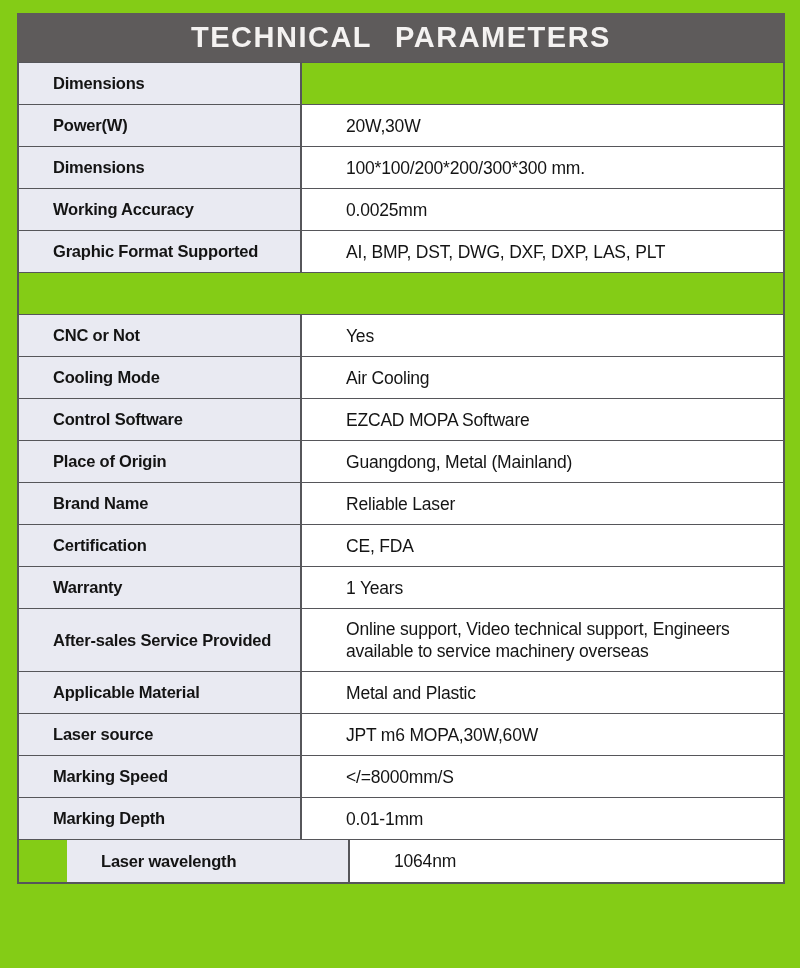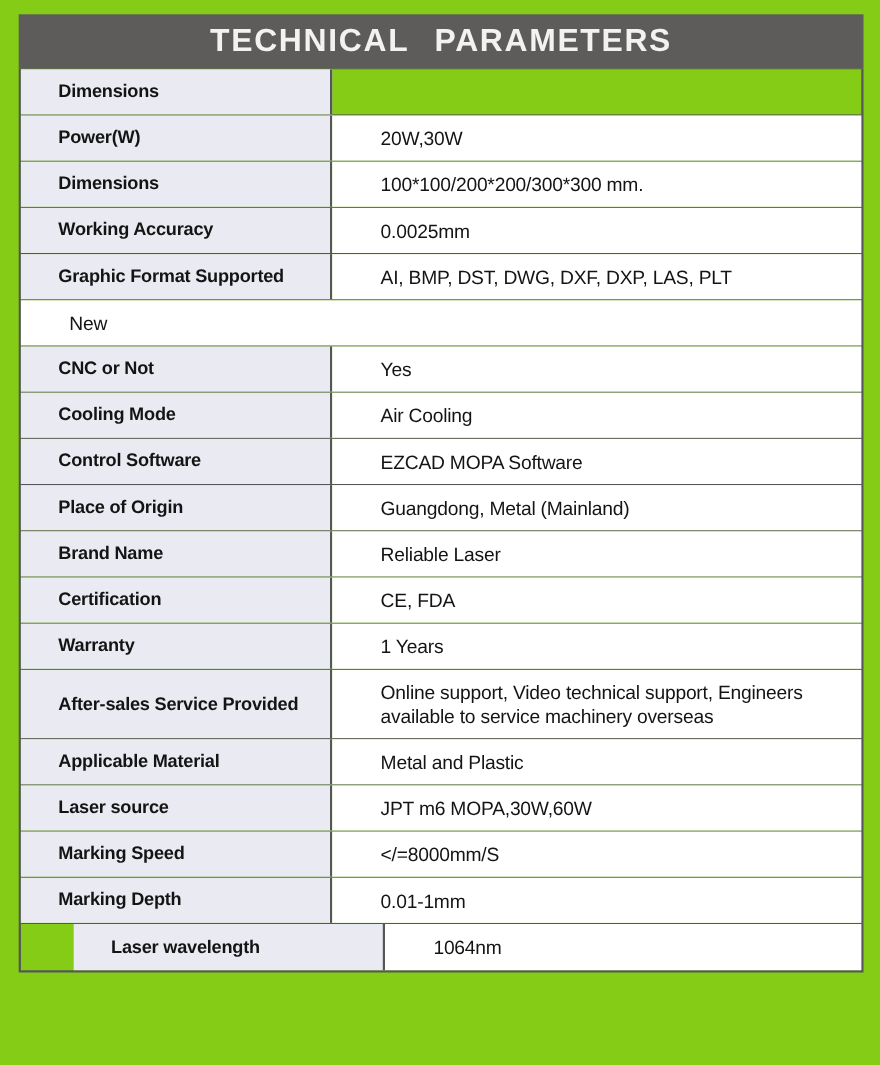--- a/index.html
+++ b/index.html
@@ -107,21 +107,20 @@
       </div>
       <div class="row">
         <div class="cell-label">Working Accuracy</div>
         <div class="cell-value">0.0025mm</div>
       </div>
       <div class="row">
         <div class="cell-label">Graphic Format Supported</div>
         <div class="cell-value">AI, BMP, DST, DWG, DXF, DXP, LAS, PLT</div>
       </div>
       <div class="row">
-        <div class="cell-value">New</div>
       </div>
       <div class="row">
         <div class="cell-label">CNC or Not</div>
         <div class="cell-value">Yes</div>
       </div>
       <div class="row">
         <div class="cell-label">Cooling Mode</div>
         <div class="cell-value">Air Cooling</div>
       </div>
       <div class="row">

